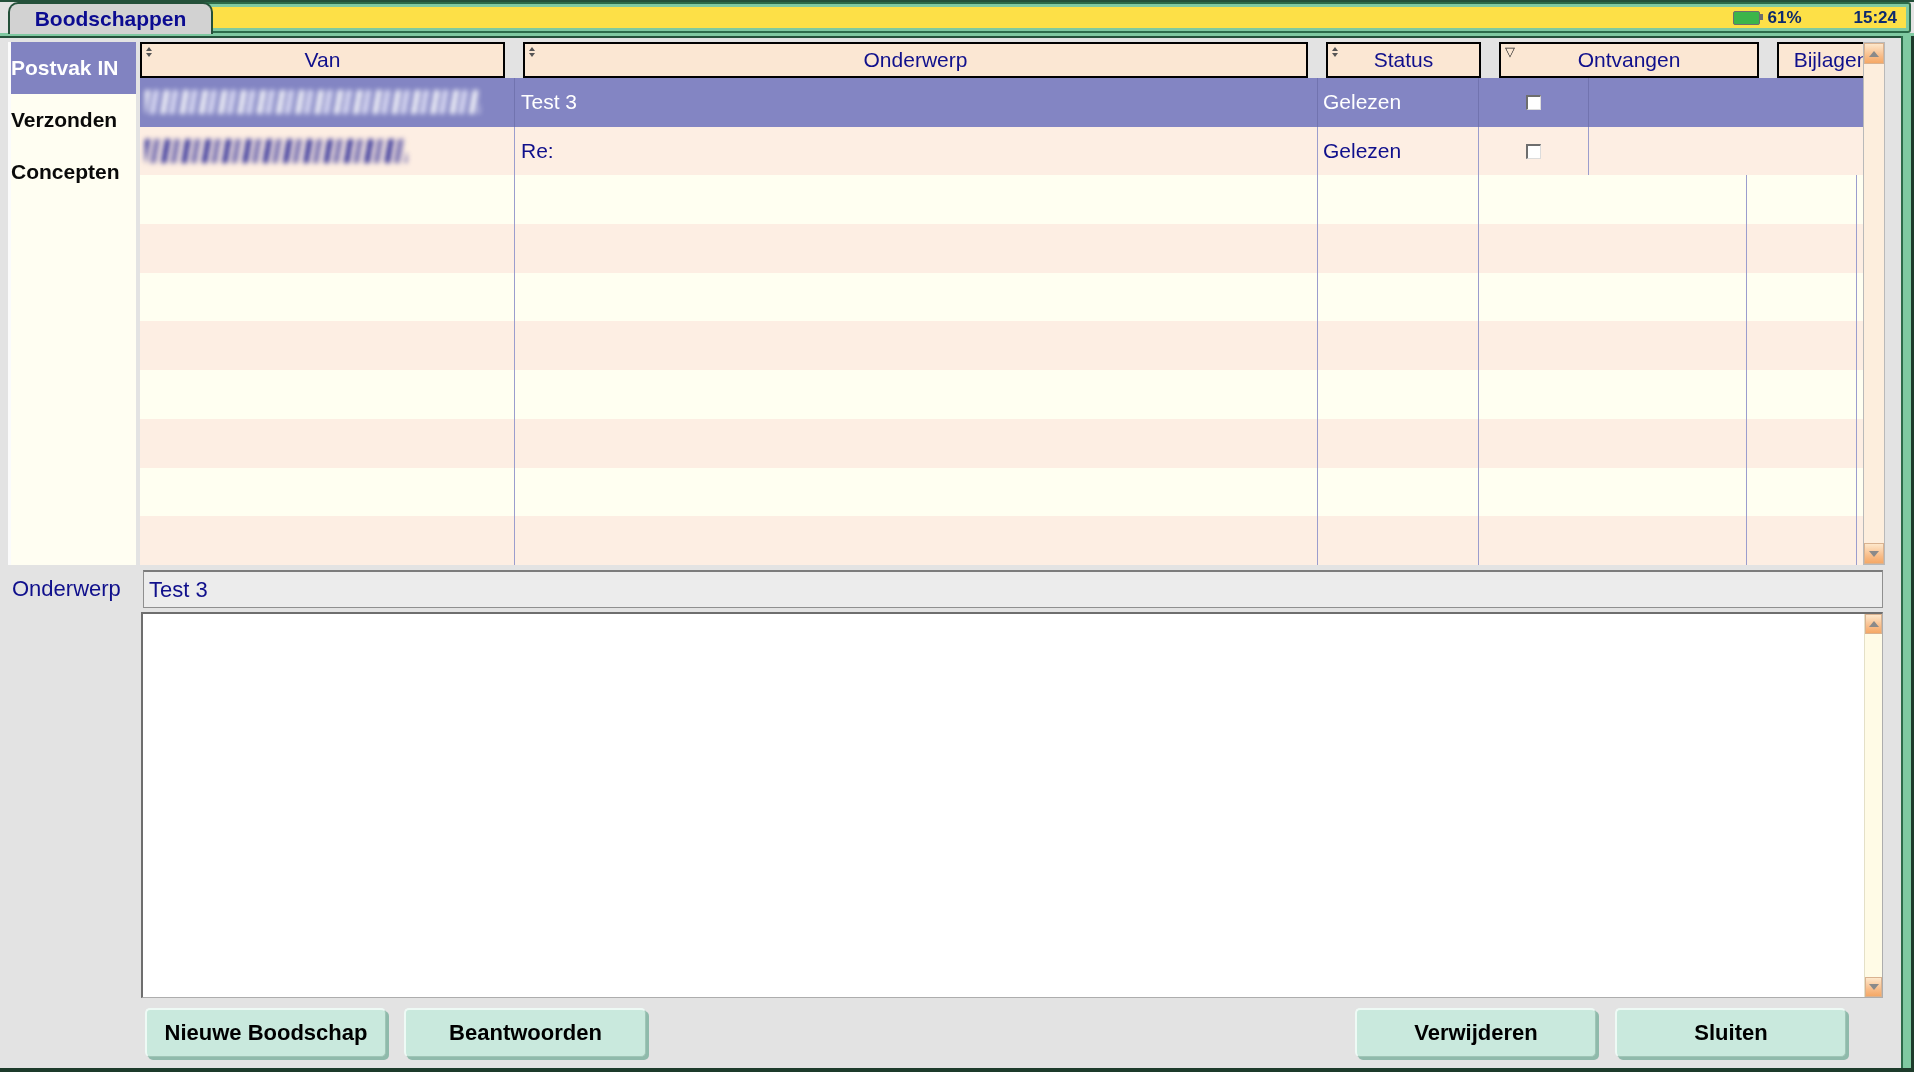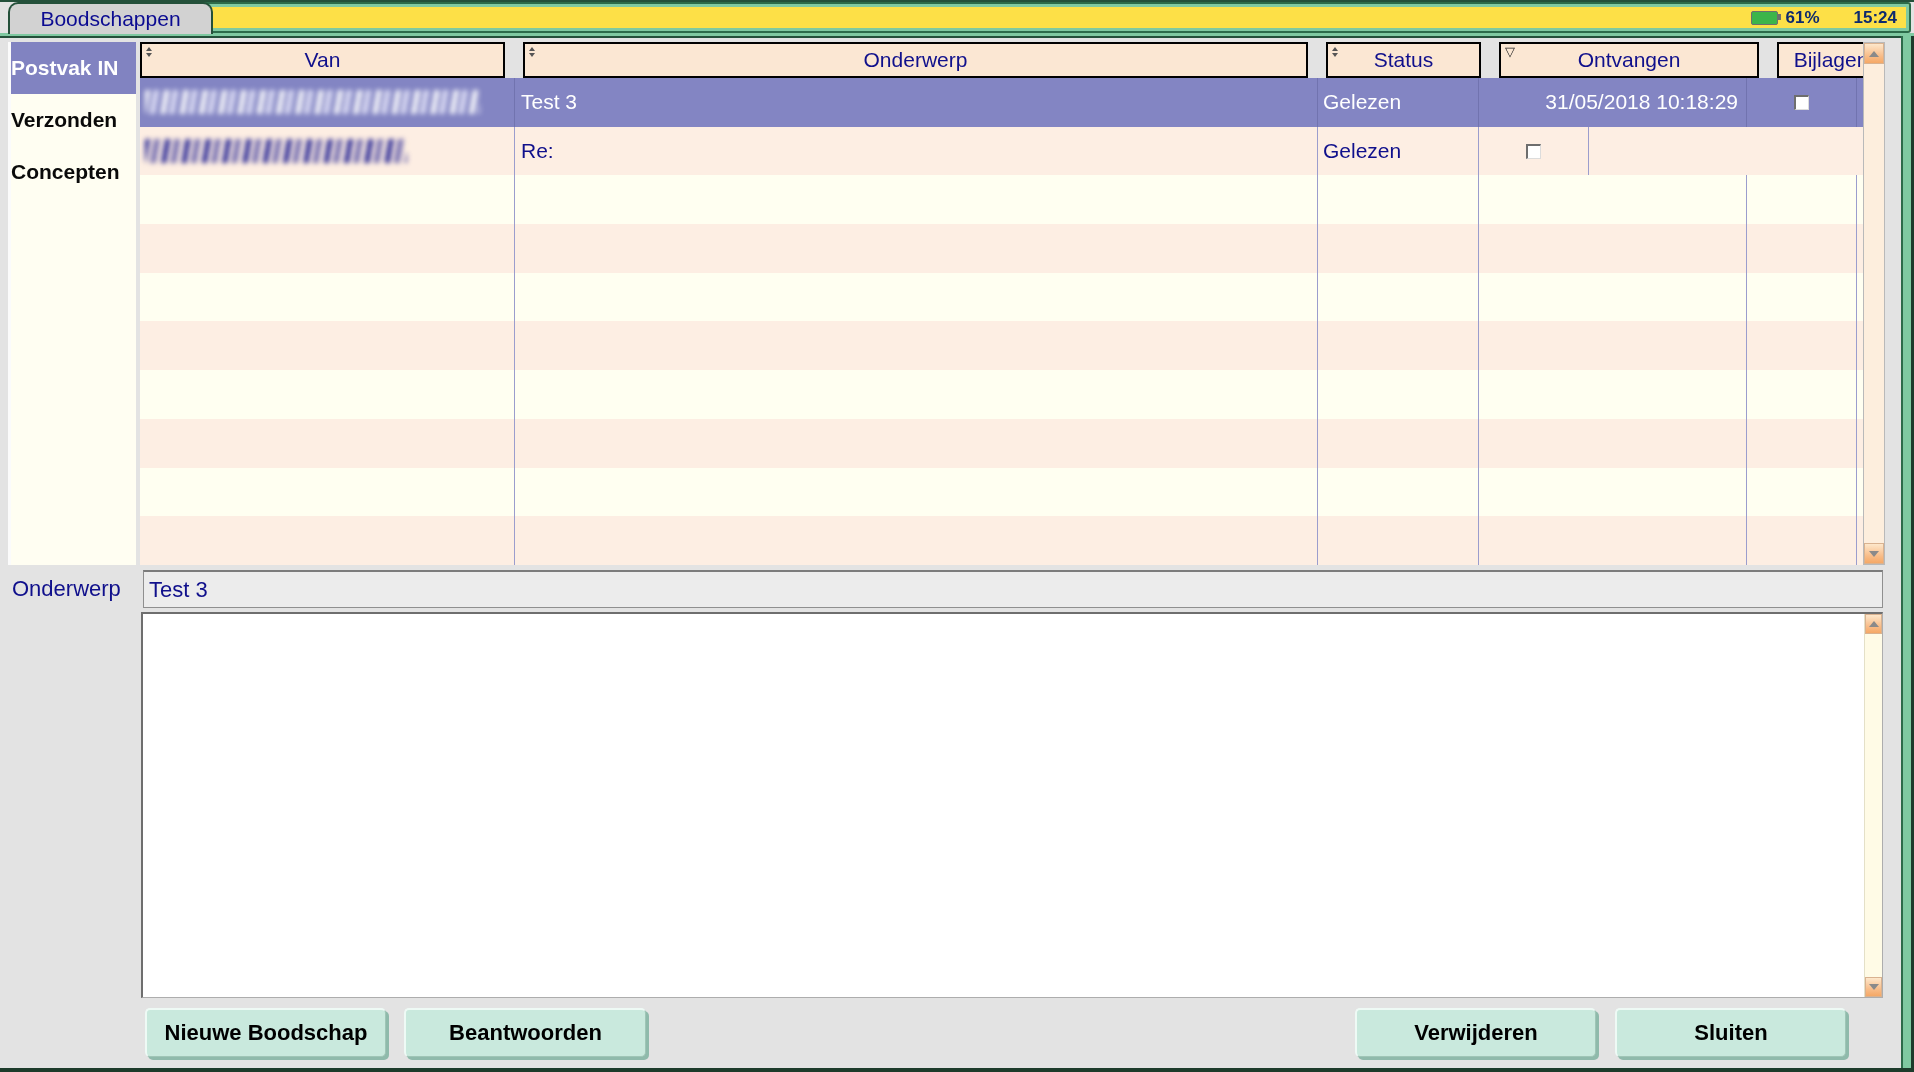--- a/index.html
+++ b/index.html
@@ -14,25 +14,25 @@
     border-left:2px solid #2c6b4a;border-right:3px solid #1d3b2b;box-sizing:border-box;z-index:5}
   
   .strip-light{position:absolute;left:0;top:33px;width:100%;height:3px;background:#7fc9a1;z-index:1}
   .strip-dark{position:absolute;left:0;top:36px;width:100%;height:2px;background:#24503a;z-index:1}
   .statusbar{position:absolute;left:166px;top:2px;right:3px;height:31px;background:#fde047;
     border:2px solid #2c6b4a;box-shadow:inset 0 0 0 3px #7fc9a1;border-radius:5px 3px 3px 3px;
     display:flex;align-items:center;justify-content:flex-end;padding-right:12px;box-sizing:border-box;z-index:2}
   .battery{width:25px;height:12px;background:#3cb54a;border:1px solid #6e6e6e;border-radius:2px;position:relative;margin-right:7px}
   .battery::after{content:"";position:absolute;right:-4px;top:2px;width:3px;height:6px;background:#6e6e6e}
   .status-text{font-weight:bold;font-size:17px;color:#0d2a6e}
-  .clock{margin-left:34px}
+  .clock{margin-left:52px}
   .tab{position:absolute;left:8px;top:2px;width:205px;height:32px;background:#d2d2d2;
     border:2px solid #24503a;border-bottom:none;border-radius:10px 10px 0 0;
     display:flex;align-items:center;justify-content:center;
-    font-weight:normal;font-size:21px;color:#0b0b91;z-index:5;box-sizing:border-box}
+    font-weight:bold;font-size:21px;color:#0b0b91;z-index:5;box-sizing:border-box}
   
   .sidebar{position:absolute;left:8px;top:42px;width:128px;height:523px;background:#fffef2;
     border-left:3px solid #fbfbfb;box-sizing:border-box}
   .side-item{height:52px;display:flex;align-items:center;
     font-weight:bold;font-size:21px;color:#0a0a0a}
   .side-item.selected{background:#8183c1;color:#ffffff}
   
   .mail-table{position:absolute;left:140px;top:42px;width:1745px;height:523px;overflow:hidden}
   .thead{display:flex;height:36px}
   .th{box-sizing:border-box;border:2px solid #000;background:#fbe7d3;color:#10108c;font-size:21px;
@@ -149,21 +149,20 @@
       <span>Bijlagen</span>
     </div>
   </div>
   <div class="tbody">
     <div class="tr selected">
       <div class="td td-van">
         <span class="redact light"></span>
       </div>
       <div class="td td-ond">Test 3</div>
       <div class="td td-sta">Gelezen</div>
-      <div class="td td-ont">31/05/2018 10:18:29</div>
       <div class="td td-bij">
         <span class="cb"></span>
       </div>
     </div>
     <div class="tr peach">
       <div class="td td-van">
         <span class="redact dark"></span>
       </div>
       <div class="td td-ond">Re:</div>
       <div class="td td-sta">Gelezen</div>

